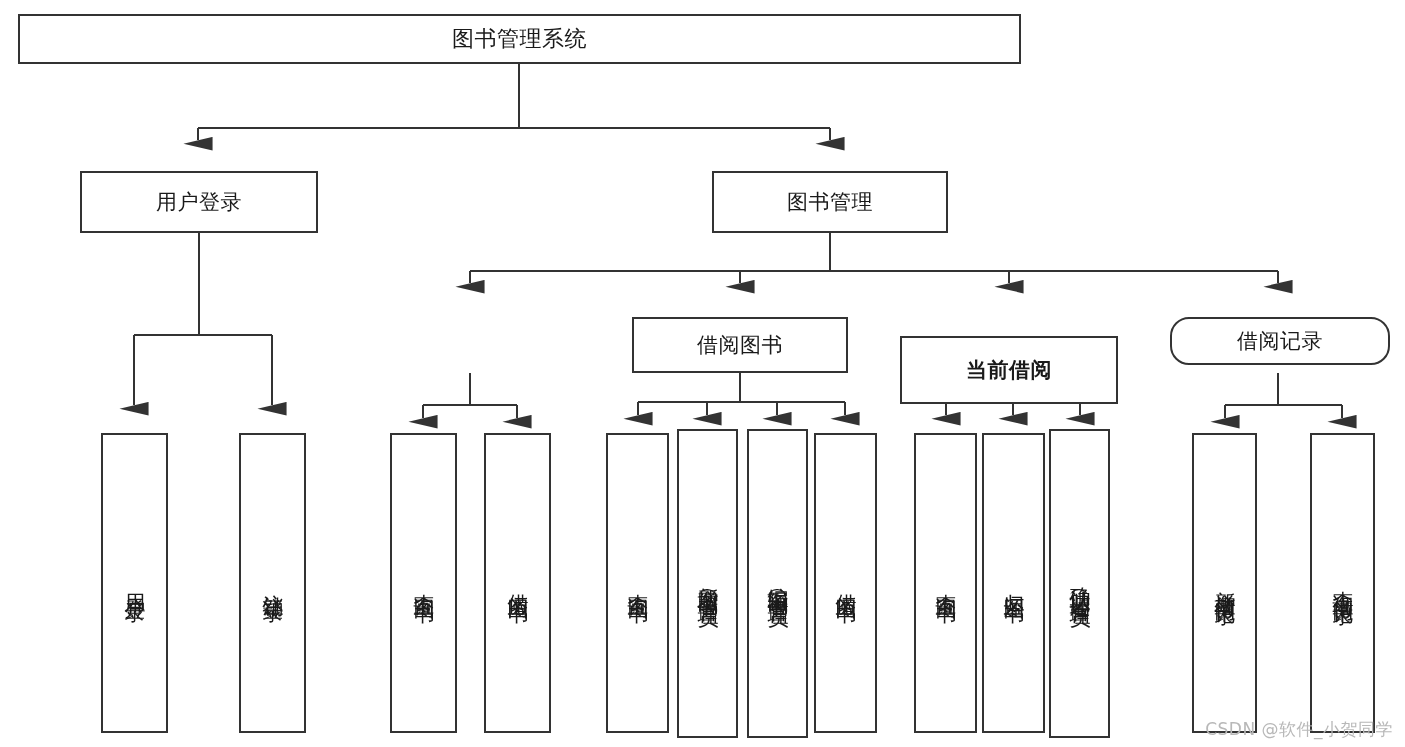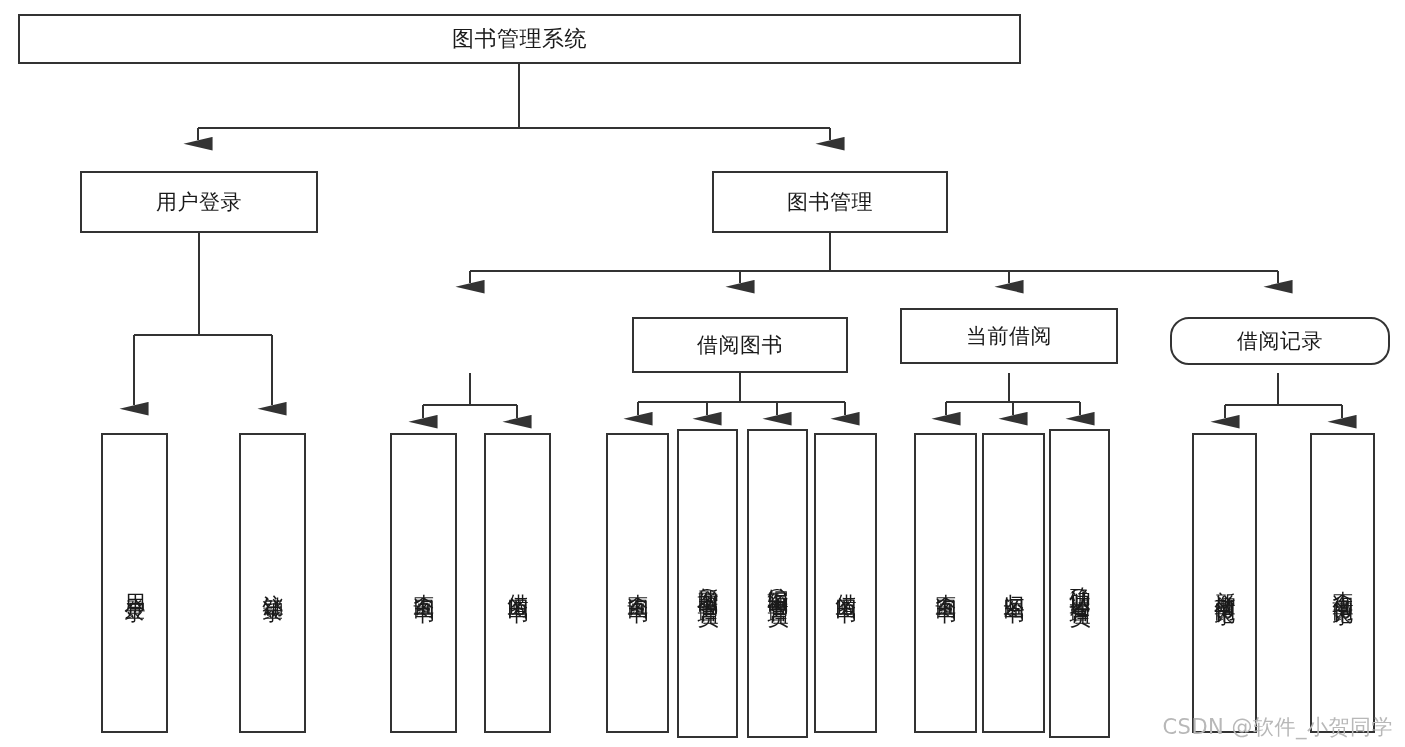--- a/index.html
+++ b/index.html
@@ -52,21 +52,21 @@
     text-orientation: upright;
     font-size: 21px;
     letter-spacing: 3px;
     line-height: 1.1;
   }
   .node.root .lbl { font-size: 22px; }
   #watermark {
     position: absolute;
     right: 12px;
     bottom: 6px;
-    font-size: 21px;
+    font-size: 17px;
     color: #b8b8b8;
     letter-spacing: 0.5px;
     pointer-events: none;
     white-space: nowrap;
   }
 </style>
 </head>
 <body>
 
 <div id="canvas">
@@ -131,21 +131,21 @@
 
   <div class="node horiz" style="left:712px; top:171px; width:236px; height:62px;">
     <span class="lbl">图书管理</span>
   </div>
 
 
   <div class="node horiz" style="left:632px; top:317px; width:216px; height:56px;">
     <span class="lbl">借阅图书</span>
   </div>
 
-  <div class="node horiz" style="left:900px; top:308px; width:218px; height:56px;">
+  <div class="node horiz" style="left:900px; top:336px; width:218px; height:68px;font-weight:bold;">
     <span class="lbl">当前借阅</span>
   </div>
 
   <div class="node horiz" style="left:1170px; top:317px; width:220px; height:48px;border-radius:19px;">
     <span class="lbl">借阅记录</span>
   </div>
 
   <div class="node vert" style="left:101px; top:433px; width:67px; height:300px;">
     <span class="lbl">用户登录</span>
   </div>

